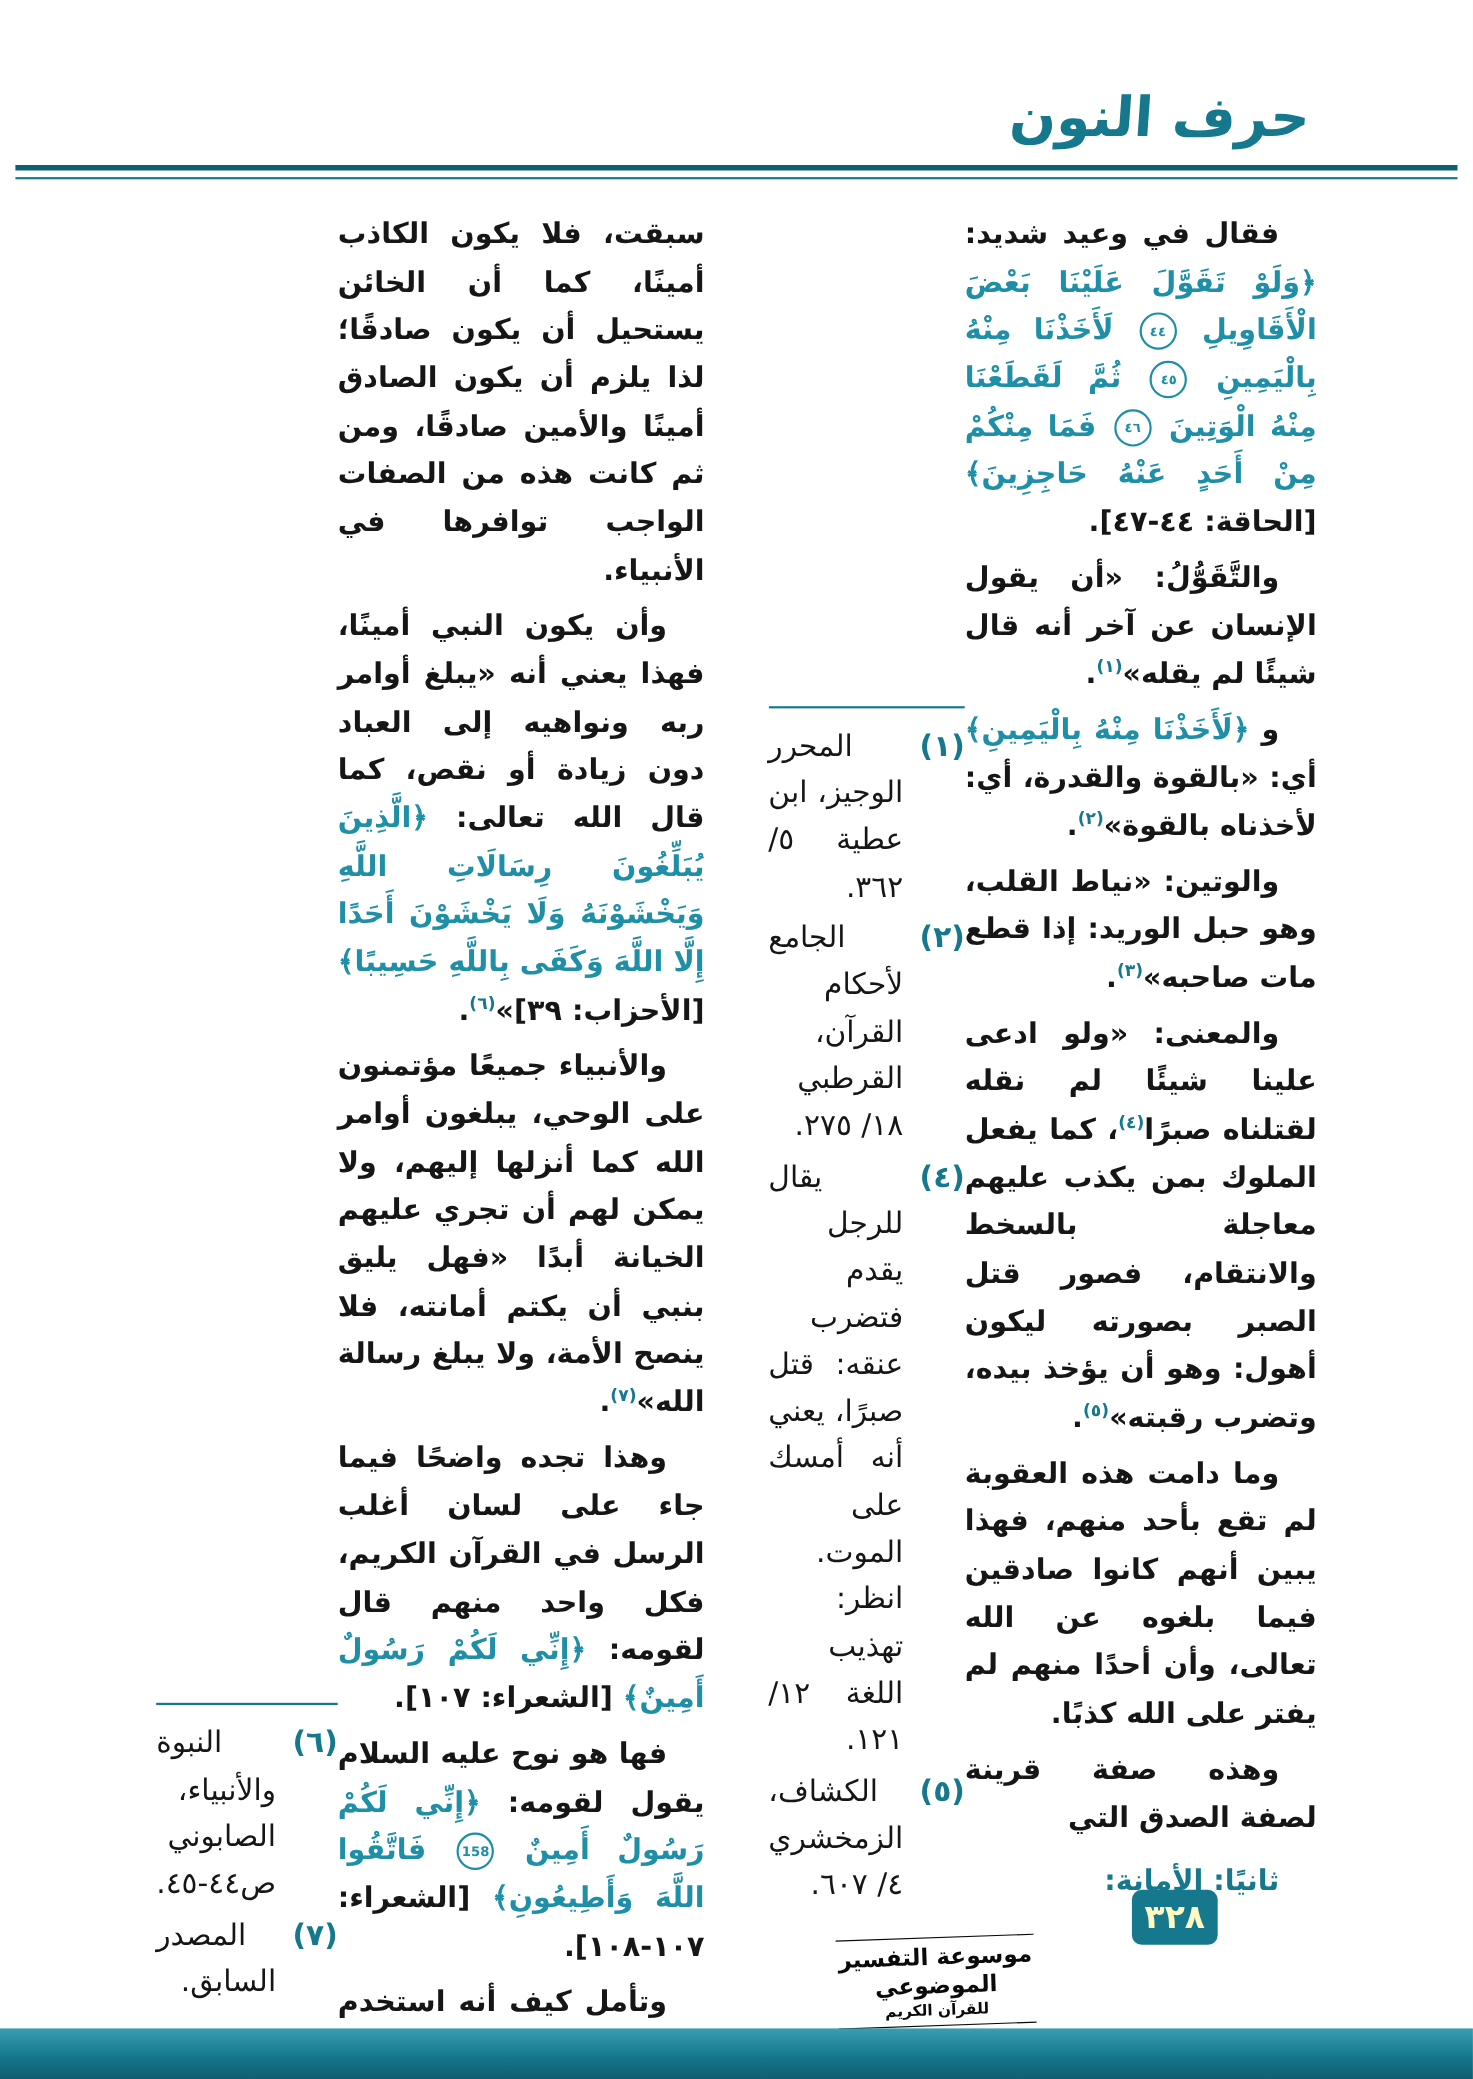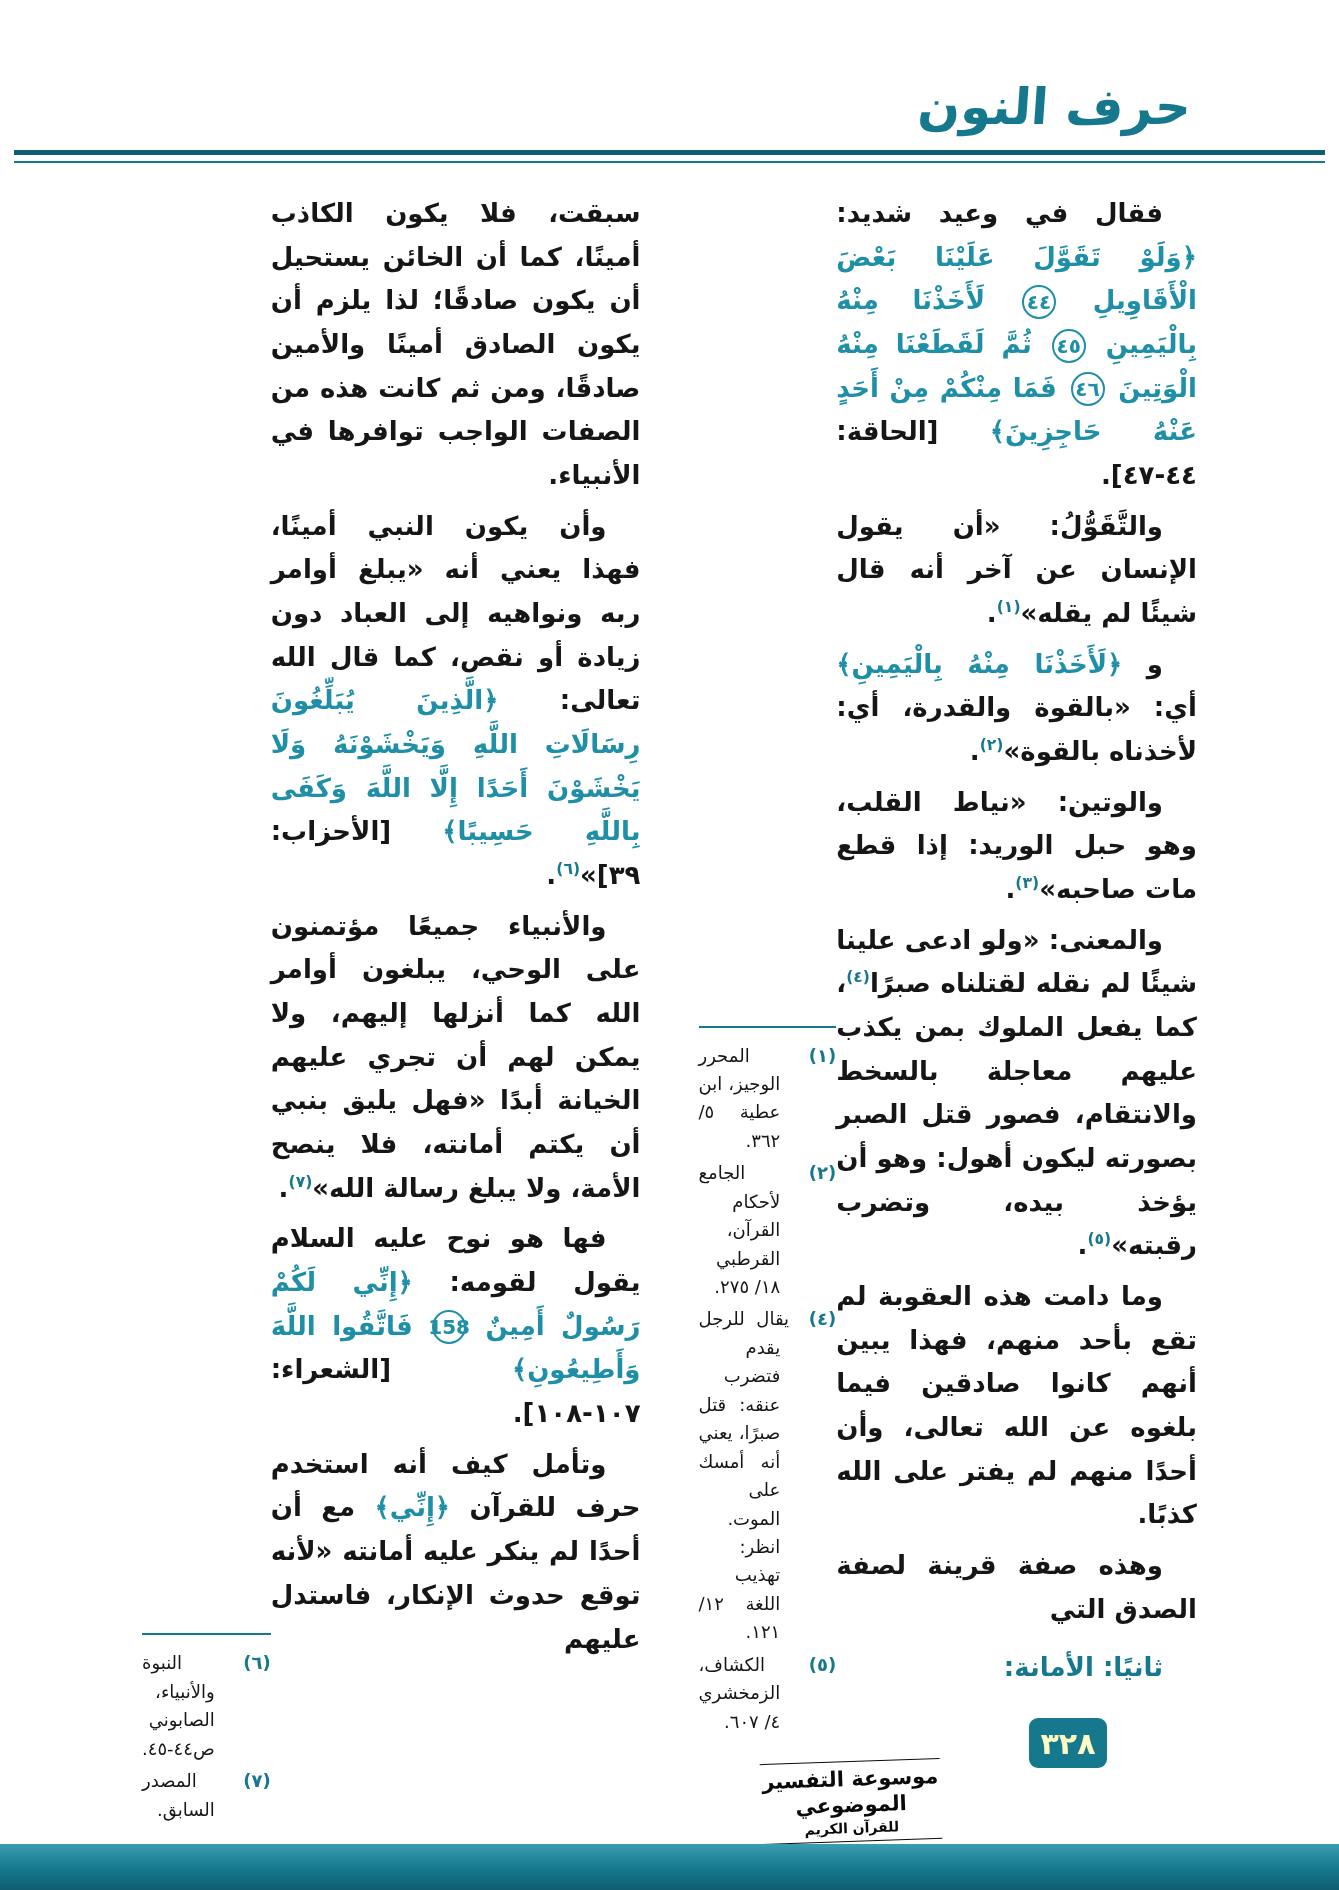--- a/index.html
+++ b/index.html
@@ -60,34 +60,34 @@
     color:var(--accent,#15788d);
     font-size:0.6em;
     vertical-align:super;
     font-weight:700;
   }
   .run-ayah{
     display:inline-flex;align-items:center;justify-content:center;
     width:30px;height:30px;
     border:2px solid var(--quran,#1e8fa6);
     border-radius:50%;
-    font-size:20px;line-height:1;
+    font-size:12px;line-height:1;
     color:var(--quran,#1e8fa6);
     vertical-align:middle;
     margin:0 3px;
     text-indent:0;
   }
   
   .col-foot{margin-top:auto;}
   .col-foot.right-foot{margin-bottom:96px;}
   .col-foot.left-foot{margin-bottom:8px;}
   .fn-sep{height:2px;background:var(--accent,#15788d);margin-bottom:14px;}
   .fn-list{}
   .fn-item{
-    font-size:18px;line-height:1.58;
+    font-size:27px;line-height:1.58;
     text-align:justify;
     padding-right:56px;text-indent:-56px;
     margin-bottom:4px;
     font-weight:500;
   }
   .fn-num{color:var(--accent,#15788d);font-weight:700;margin-left:8px;}
   .fn-text{}
   
   .bottom-bar{
     position:absolute;left:0;right:0;bottom:0;height:46px;
@@ -149,20 +149,21 @@
             <div class="fn-item"><span class="fn-num">(٥)</span> <span class="fn-text">الكشاف، الزمخشري ٤/ ٦٠٧.</span></div>
           </div>
       </div>
     </div>
 
     <div class="column">
       <div class="col-text">
           <p class="para noindent"><span class="run-text">سبقت، فلا يكون الكاذب أمينًا، كما أن الخائن يستحيل أن يكون صادقًا؛ لذا يلزم أن يكون الصادق أمينًا والأمين صادقًا، ومن ثم كانت هذه من الصفات الواجب توافرها في الأنبياء.</span></p>
           <p class="para"><span class="run-text">وأن يكون النبي أمينًا، فهذا يعني أنه «يبلغ أوامر ربه ونواهيه إلى العباد دون زيادة أو نقص، كما قال الله تعالى: </span><span class="run-quran">﴿الَّذِينَ يُبَلِّغُونَ رِسَالَاتِ اللَّهِ وَيَخْشَوْنَهُ وَلَا يَخْشَوْنَ أَحَدًا إِلَّا اللَّهَ وَكَفَى بِاللَّهِ حَسِيبًا﴾</span><span class="run-text"> [الأحزاب: ٣٩]»</span><span class="run-ref">(٦)</span><span class="run-text">.</span></p>
           <p class="para"><span class="run-text">والأنبياء جميعًا مؤتمنون على الوحي، يبلغون أوامر الله كما أنزلها إليهم، ولا يمكن لهم أن تجري عليهم الخيانة أبدًا «فهل يليق بنبي أن يكتم أمانته، فلا ينصح الأمة، ولا يبلغ رسالة الله»</span><span class="run-ref">(٧)</span><span class="run-text">.</span></p>
+          <p class="para"><span class="run-text">وهذا تجده واضحًا فيما جاء على لسان أغلب الرسل في القرآن الكريم، فكل واحد منهم قال لقومه: </span><span class="run-quran">﴿إِنِّي لَكُمْ رَسُولٌ أَمِينٌ﴾</span><span class="run-text"> [الشعراء: ١٠٧].</span></p>
           <p class="para"><span class="run-text">فها هو نوح عليه السلام يقول لقومه: </span><span class="run-quran">﴿إِنِّي لَكُمْ رَسُولٌ أَمِينٌ </span><span class="run-ayah">158</span><span class="run-quran"> فَاتَّقُوا اللَّهَ وَأَطِيعُونِ﴾</span><span class="run-text"> [الشعراء: ١٠٧-١٠٨].</span></p>
           <p class="para"><span class="run-text">وتأمل كيف أنه استخدم حرف للقرآن </span><span class="run-quran">﴿إِنِّي﴾</span><span class="run-text"> مع أن أحدًا لم ينكر عليه أمانته «لأنه توقع حدوث الإنكار، فاستدل عليهم</span></p>
         </div>
       <div class="col-foot left-foot">
         <div class="fn-sep"></div>
         <div class="fn-list">
             <div class="fn-item"><span class="fn-num">(٦)</span> <span class="fn-text">النبوة والأنبياء، الصابوني ص٤٤-٤٥.</span></div>
             <div class="fn-item"><span class="fn-num">(٧)</span> <span class="fn-text">المصدر السابق.</span></div>
           </div>
       </div>

